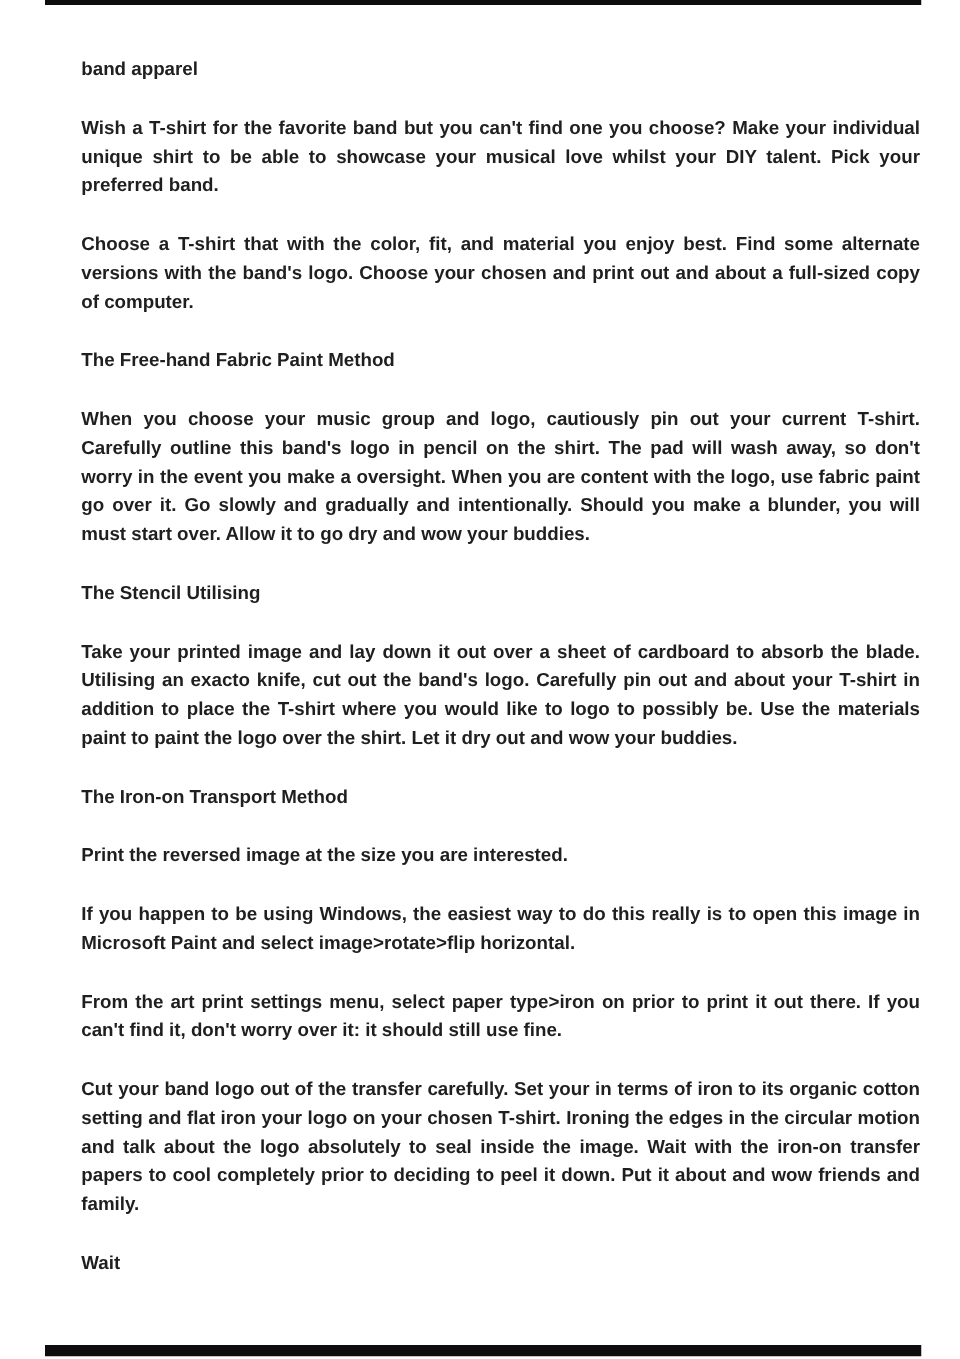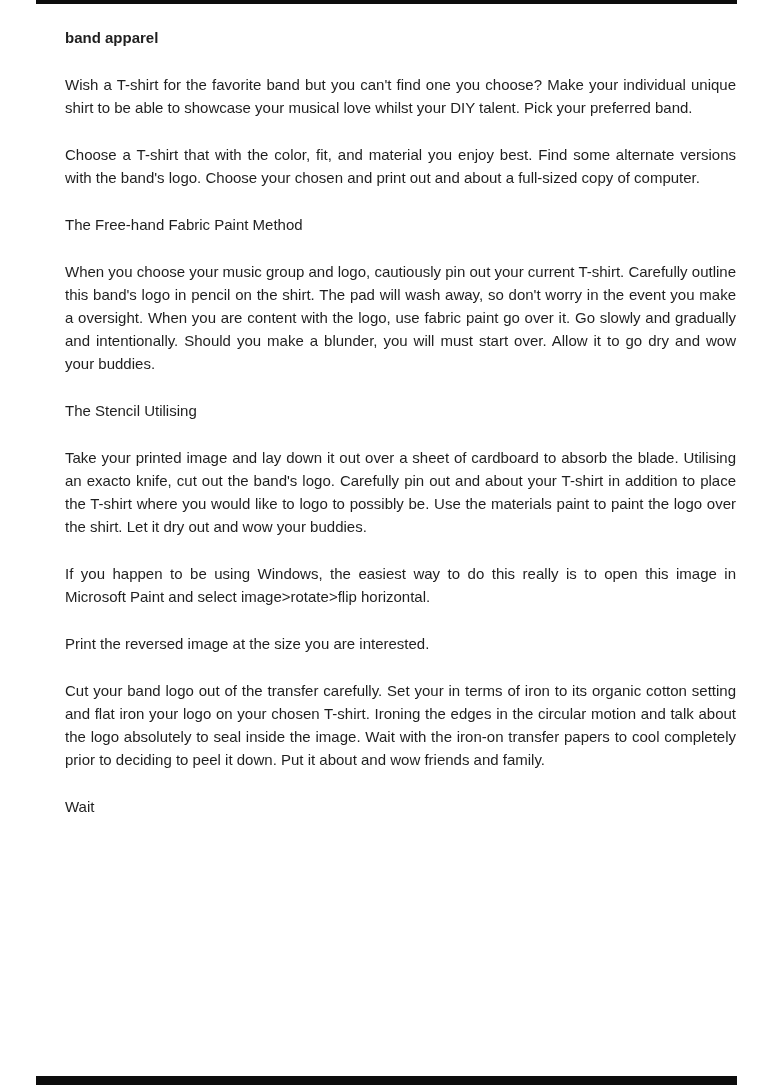--- a/index.html
+++ b/index.html
@@ -19,61 +19,63 @@
   .edge-bar {
     position: absolute;
     left: 36px;
     right: 31px;
     background: #0d0d0d;
   }
   .edge-bar.top { top: 0; height: 4px; }
   .edge-bar.bottom { bottom: 2px; height: 9px; }
   .content {
     position: absolute;
-    top: 26px;
+    top: 44px;
     left: 65px;
     right: 32px;
     color: #1f1f1f;
   }
   .doc-title {
     font-size: 15px;
     font-weight: bold;
     line-height: 23px;
     margin: 0 0 24px 0;
   }
   .para {
     font-size: 15px;
-    font-weight: normal;
+    font-weight: bold;
     line-height: 23px;
     text-align: justify;
     margin: 0 0 24px 0;
   }
   .subheading {
     font-size: 15px;
-    font-weight: normal;
+    font-weight: bold;
     line-height: 23px;
     text-align: left;
     margin: 0 0 24px 0;
   }
 </style>
 </head>
 <body>
 
 <div class="page">
   <div class="edge-bar top"></div>
 
   <div class="content">
     <h1 class="doc-title">band apparel</h1>
 
     <p class="para">Wish a T-shirt for the favorite band but you can't find one you choose? Make your individual unique shirt to be able to showcase your musical love whilst your DIY talent. Pick your preferred band.</p>
     <p class="para">Choose a T-shirt that with the color, fit, and material you enjoy best. Find some alternate versions with the band's logo. Choose your chosen and print out and about a full-sized copy of computer.</p>
     <p class="subheading">The Free-hand Fabric Paint Method</p>
     <p class="para">When you choose your music group and logo, cautiously pin out your current T-shirt. Carefully outline this band's logo in pencil on the shirt. The pad will wash away, so don't worry in the event you make a oversight. When you are content with the logo, use fabric paint go over it. Go slowly and gradually and intentionally. Should you make a blunder, you will must start over. Allow it to go dry and wow your buddies.</p>
     <p class="subheading">The Stencil Utilising</p>
     <p class="para">Take your printed image and lay down it out over a sheet of cardboard to absorb the blade. Utilising an exacto knife, cut out the band's logo. Carefully pin out and about your T-shirt in addition to place the T-shirt where you would like to logo to possibly be. Use the materials paint to paint the logo over the shirt. Let it dry out and wow your buddies.</p>
+    <p class="subheading">The Iron-on Transport Method</p>
+    <p class="para">Print the reversed image at the size you are interested.</p>
     <p class="para">If you happen to be using Windows, the easiest way to do this really is to open this image in Microsoft Paint and select image&gt;rotate&gt;flip horizontal.</p>
-    <p class="para">Print the reversed image at the size you are interested.</p>
+    <p class="para">From the art print settings menu, select paper type&gt;iron on prior to print it out there. If you can't find it, don't worry over it: it should still use fine.</p>
     <p class="para">Cut your band logo out of the transfer carefully. Set your in terms of iron to its organic cotton setting and flat iron your logo on your chosen T-shirt. Ironing the edges in the circular motion and talk about the logo absolutely to seal inside the image. Wait with the iron-on transfer papers to cool completely prior to deciding to peel it down. Put it about and wow friends and family.</p>
     <p class="subheading">Wait</p>
   </div>
 
   <div class="edge-bar bottom"></div>
 </div>
 
 </body></html>

